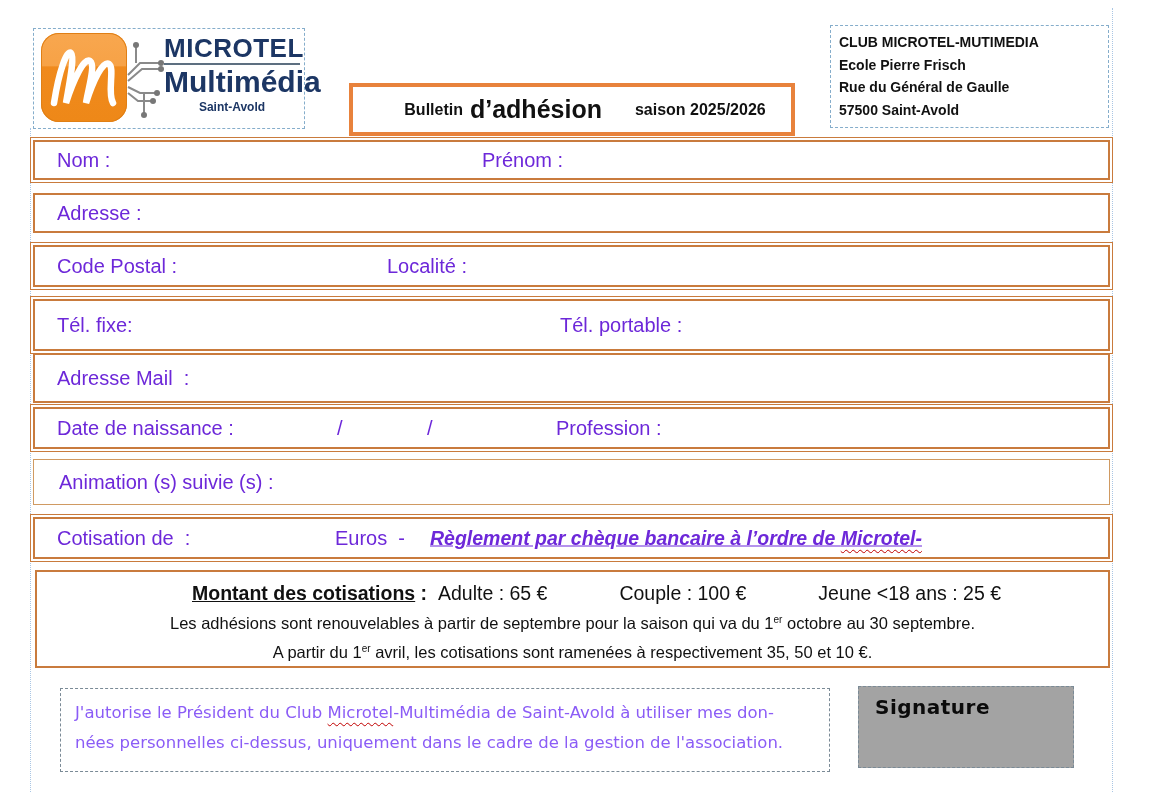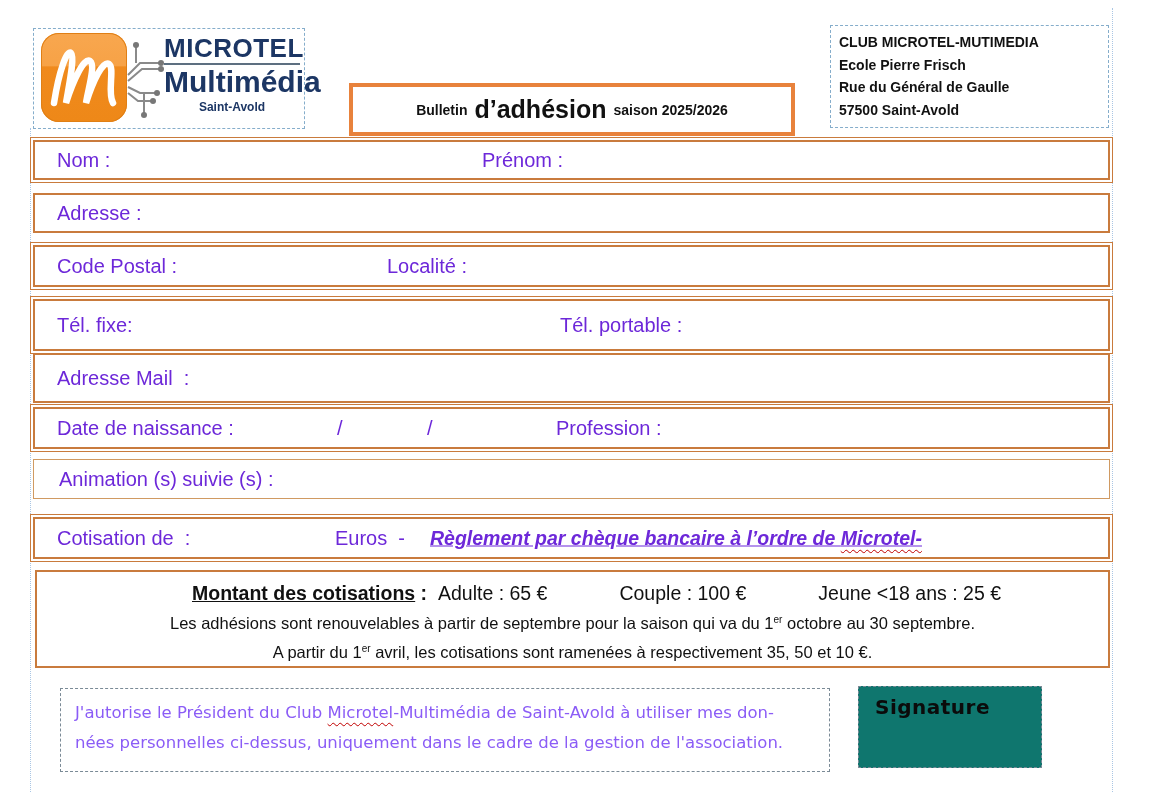--- a/index.html
+++ b/index.html
@@ -21,63 +21,63 @@
   .logo-circuit{position:absolute;left:92px;top:8px;}
   .logo-text{position:absolute;left:130px;top:6px;width:136px;text-align:center;color:#1c3664;}
   .logo-l1{font-size:26px;font-weight:bold;letter-spacing:.5px;line-height:1.05;}
   .logo-rule{border-bottom:2px solid #5d6f80;margin:1px 0 0 0;}
   .logo-l2{font-size:30px;font-weight:bold;line-height:1.05;margin-top:1px;}
   .logo-l3{font-size:12px;font-weight:bold;margin-top:2px;}
 
   
   .title-box{position:absolute;left:349px;top:83px;width:438px;height:45px;
              border:4px solid #e8823c;background:#fff;display:flex;align-items:center;justify-content:center;}
-  .title-box .t1,.title-box .t3{font-size:14px;font-weight:bold;white-space:pre;}
+  .title-box .t1,.title-box .t3{font-size:16px;font-weight:bold;white-space:pre;margin-left:26px;}
   .title-box .t2{font-size:25px;font-weight:bold;margin:0 7px 0 7px;}
 
   
   .club-box{position:absolute;left:830px;top:25px;width:279px;height:103px;
             border:1px dashed #85adcb;background:#fff;padding:5px 0 0 8px;box-sizing:border-box;}
   .club-line{font-size:14px;font-weight:bold;line-height:1.62;white-space:pre;}
 
   
   .row{position:absolute;left:33px;width:1077px;border:2px solid #c97b3d;background:#fff;box-sizing:border-box;}
   .row.double{outline:1px solid #c97b3d;outline-offset:2px;}
   .row.thin{border:1px solid #d09a62;}
   .lbl{position:absolute;top:50%;transform:translateY(-50%);font-size:20px;white-space:pre;color:#6d28d9;}
 
   .r-nom{top:140px;height:40px;}
   .r-adresse{top:193px;height:40px;}
   .r-cp{top:245px;height:42px;}
   .r-tel{top:299px;height:52px;}
   .r-mail{top:353px;height:50px;}
   .r-naiss{top:407px;height:42px;}
-  .r-anim{top:459px;height:40px;padding-left:42px;}
+  .r-anim{top:459px;height:46px;padding-left:42px;}
   .r-cotis{top:517px;height:42px;}
 
   .reglement{font-weight:bold;font-style:italic;text-decoration:underline;font-size:19.5px;}
   .spell{ text-decoration-line:underline;text-decoration-style:wavy;text-decoration-color:#c00000;
           text-decoration-thickness:1px;text-underline-offset:4px;}
 
   
   .montant{position:absolute;left:35px;top:570px;width:1075px;height:98px;border:2px solid #c97b3d;
            background:#fff;box-sizing:border-box;text-align:center;padding-top:10px;}
   .m-line1{display:flex;justify-content:center;align-items:baseline;font-size:19.5px;white-space:pre;padding-left:48px;}
   .m-head{font-weight:bold;text-decoration:underline;}
   .m-head-sep{font-weight:bold;}
   .m-gap{margin-left:72px;}
   .m-note{font-size:16.5px;margin-top:7px;line-height:1.35;}
   .m-note sup{font-size:10px;}
 
   
   .consent{position:absolute;left:60px;top:688px;width:770px;height:84px;border:1px dashed #7a8a96;
            background:#fff;box-sizing:border-box;padding:9px 14px;font-size:16.5px;line-height:1.8;
            font-family:"DejaVu Sans",sans-serif;color:#8b5cf6;}
-  .signature{position:absolute;left:858px;top:686px;width:184px;height:82px;border:1px dashed #7a8a96;
-             background:#0f766e;box-sizing:border-box;padding:8px 0 0 16px;}
+  .signature{position:absolute;left:858px;top:686px;width:216px;height:82px;border:1px dashed #7a8a96;
+             background:#a3a3a3;box-sizing:border-box;padding:8px 0 0 16px;}
   .signature .sig-lbl{font-family:"DejaVu Sans",sans-serif;font-weight:bold;font-size:20px;color:#0b0b0b;letter-spacing:.5px;}
 </style>
 </head>
 <body>
 
 <div class="page">
 
   <div class="guide left"></div>
   <div class="guide right"></div>
 

